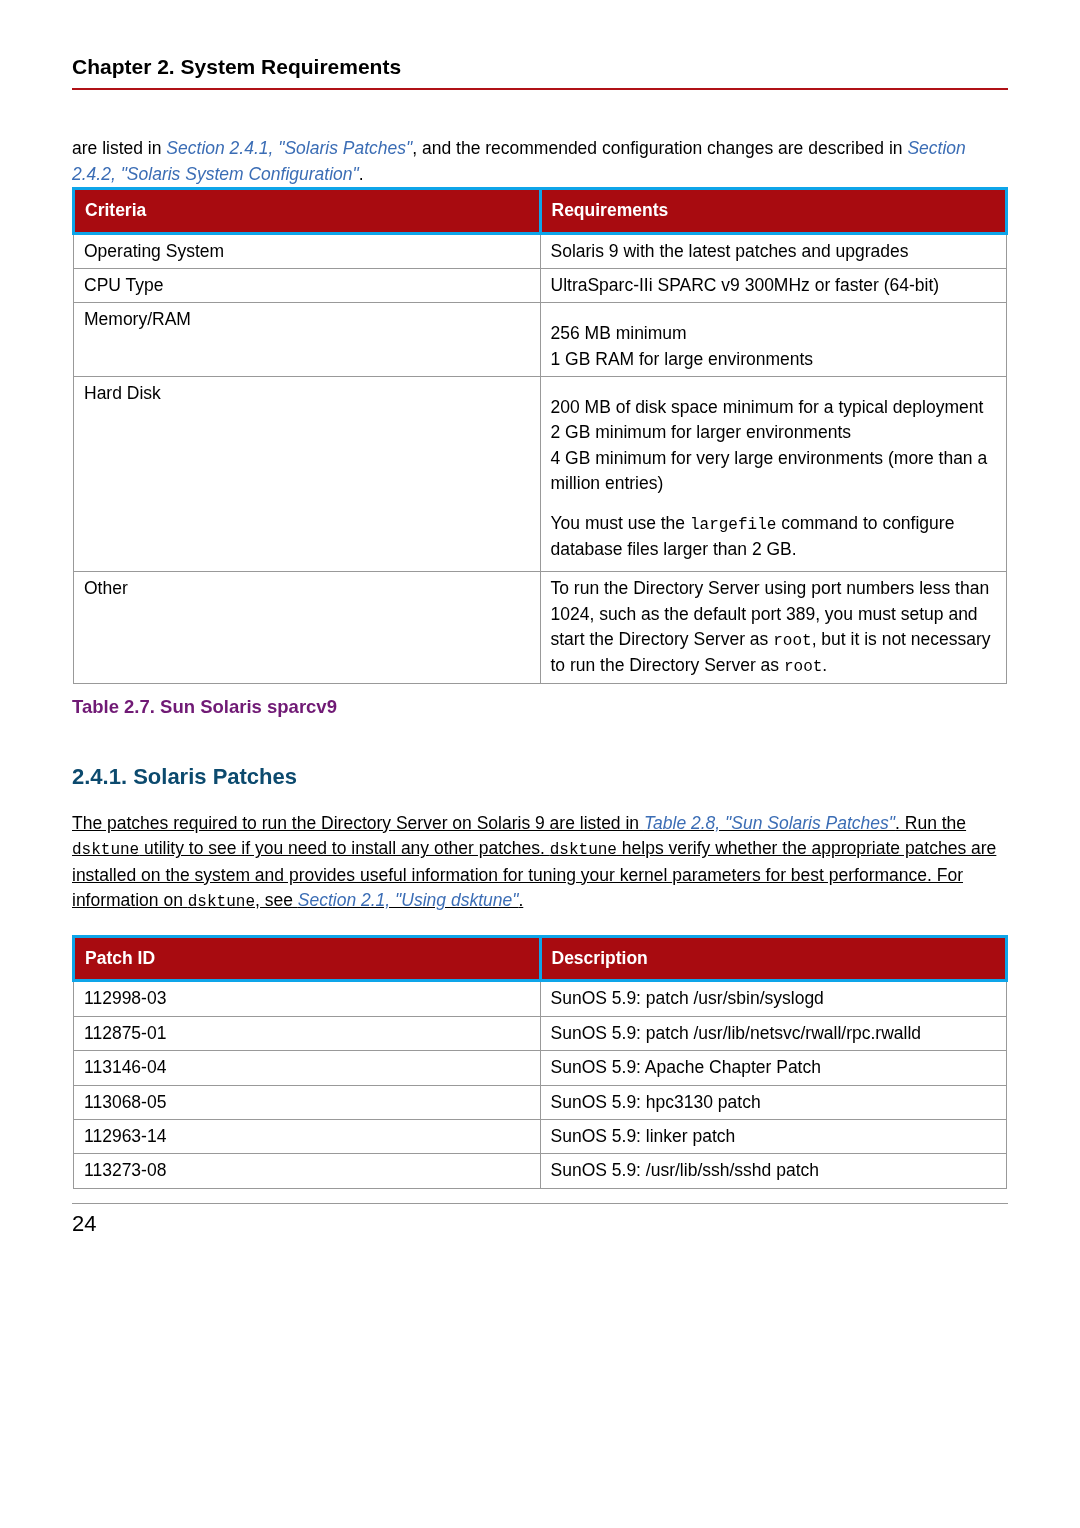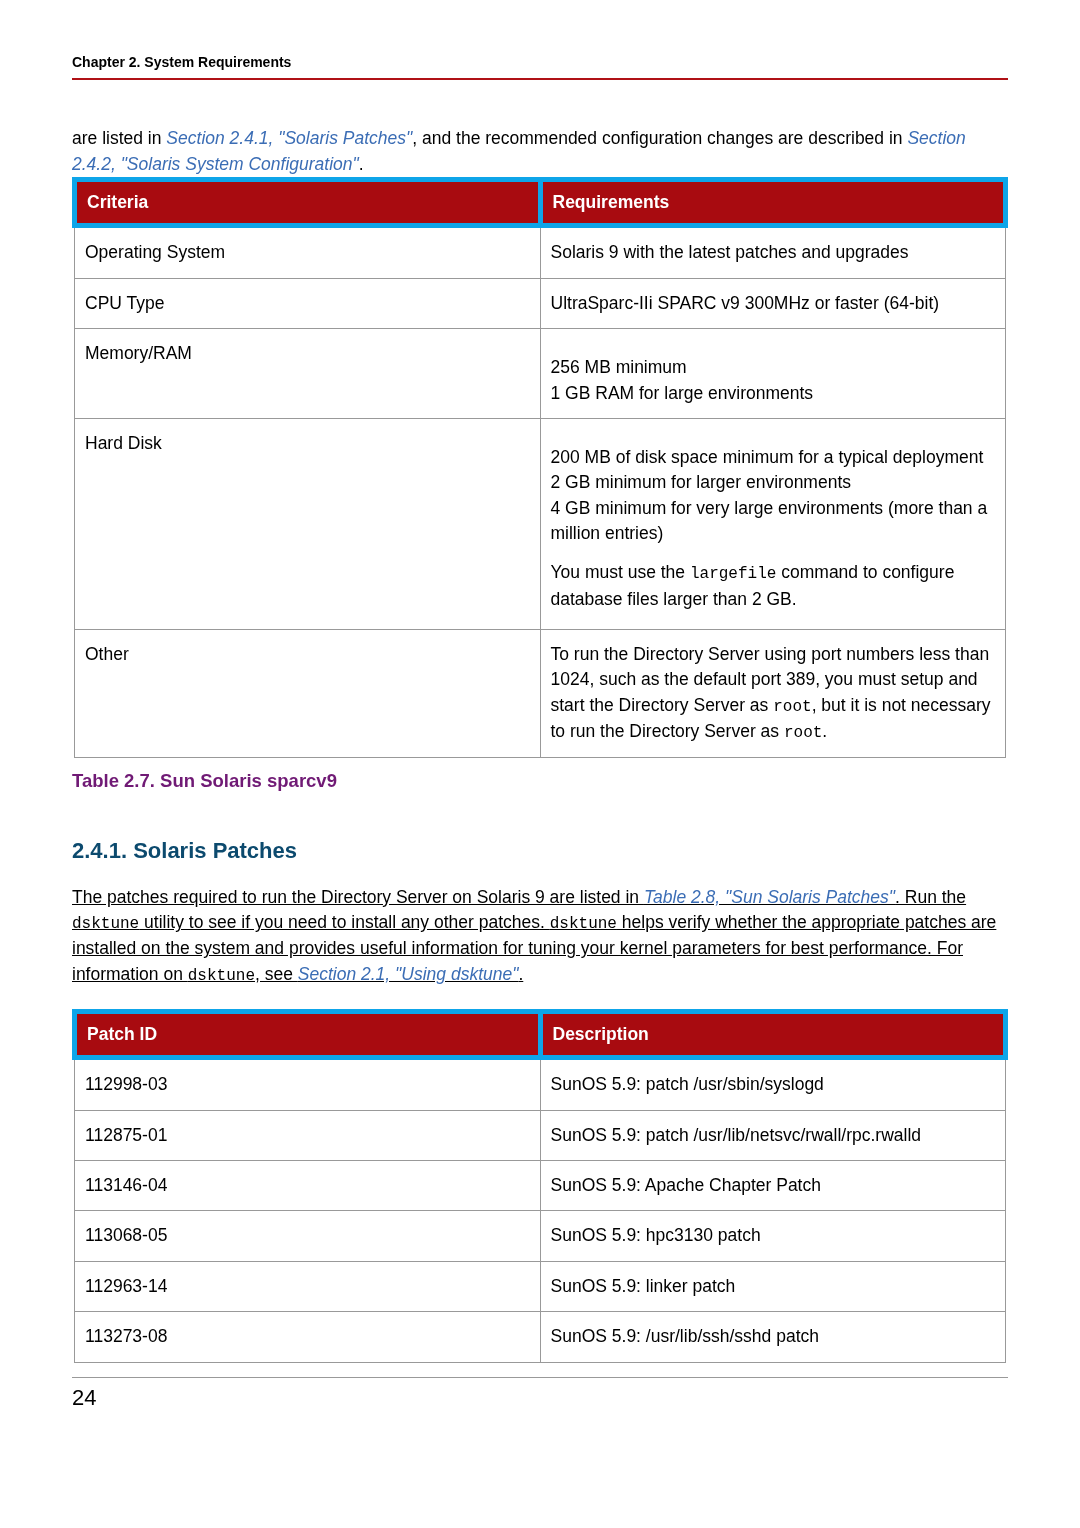--- a/index.html
+++ b/index.html
@@ -7,21 +7,21 @@
     font-family: "Liberation Sans", "DejaVu Sans", Arial, sans-serif;
     font-size: 17.5px;
     color: #000;
     background: #fff;
     width: 1080px;
     padding: 52px 72px 40px 72px;
     line-height: 1.45;
   }
   .chapter-header {
     font-weight: bold;
-    font-size: 14px;
+    font-size: 21px;
     padding-bottom: 6px;
     border-bottom: 2px solid #b01116;
     margin-bottom: 46px;
   }
   .intro-para {
   }
   .link {
     color: #3b6db5;
     font-style: italic;
   }
@@ -30,26 +30,26 @@
     border-collapse: collapse;
     margin-bottom: 10px;
     table-layout: fixed;
   }
   th {
     background: #a80b10;
     color: #fff;
     text-align: left;
     font-weight: bold;
     padding: 8px 10px;
-    border: 5px solid #0ea5e9;
+    border: 3px solid #0ea5e9;
     font-size: 17.5px;
   }
   td {
     border: 1px solid #999;
-    padding: 12px 10px;
+    padding: 4px 10px;
     vertical-align: top;
     font-size: 17.5px;
   }
   .table-caption {
     color: #701a75;
     font-weight: bold;
     font-size: 18.5px;
     margin-top: 6px;
     margin-bottom: 40px;
   }

